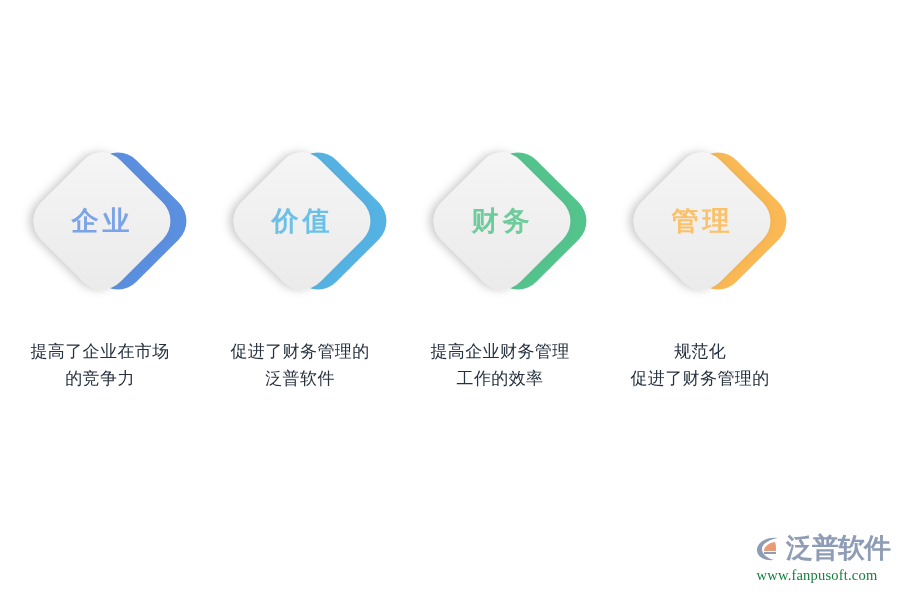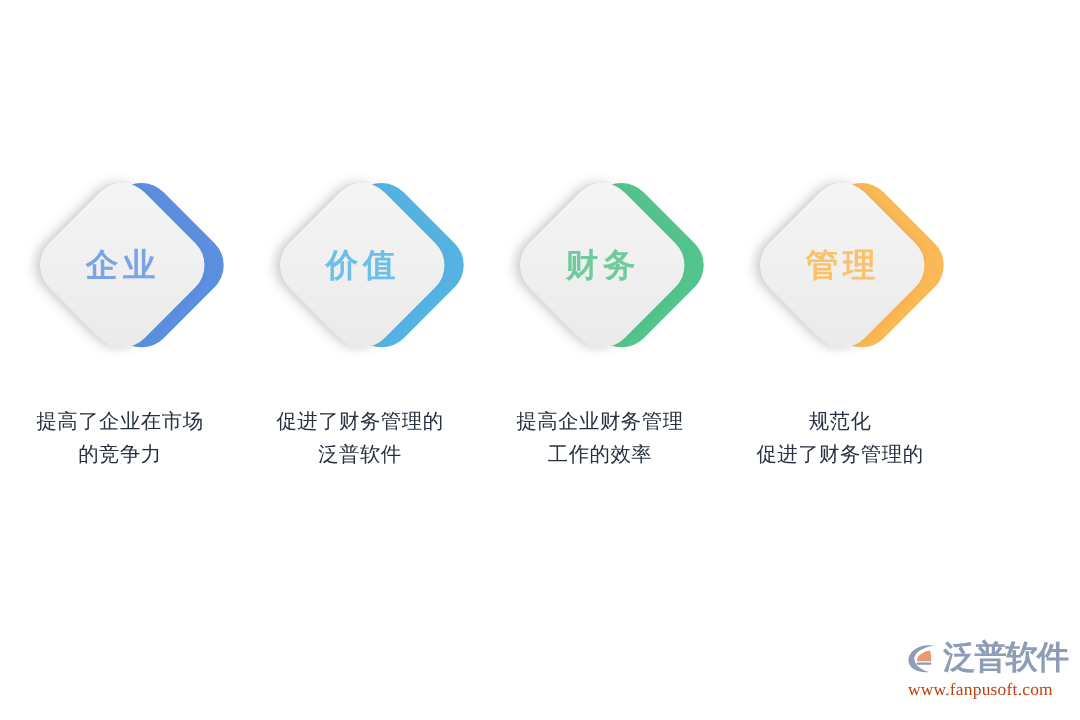--- a/index.html
+++ b/index.html
@@ -191,14 +191,14 @@
   <div id="wm-top">
     <div id="wm-mark">
       <svg width="32" height="32" viewBox="0 0 32 32">
         <path d="M26 6 C14 4, 5 11, 5 18 C5 25, 13 29, 22 28 C15 26, 10 22, 10 17 C10 12, 16 8, 26 6 Z" fill="#8e9cb5"></path>
         <path d="M23 10 C16 11, 12 15, 12 19 L24 19 C24 15, 24 12, 23 10 Z" fill="#e89a76"></path>
         <path d="M12 20 L24 20 L24 22 L12 22 Z" fill="#8e9cb5"></path>
       </svg>
     </div>
     <div id="wm-name" style="color: rgb(142, 156, 181);">泛普软件</div>
   </div>
-  <div id="wm-url" style="color: #c2410c; font-family: Liberation Serif, serif;">www.fanpusoft.com</div>
+  <div id="wm-url" style="color: #15803d; font-family: Liberation Serif, serif;">www.fanpusoft.com</div>
 </div>
 
 </body></html>

